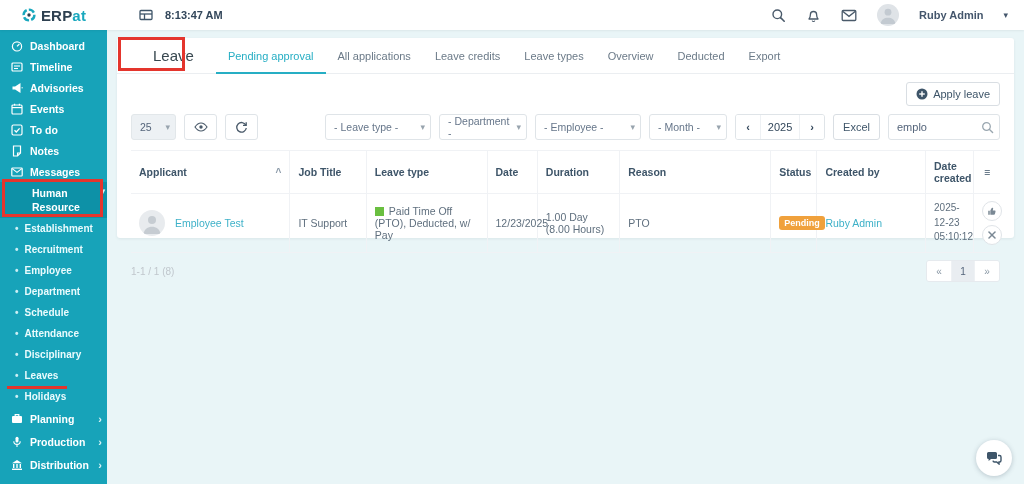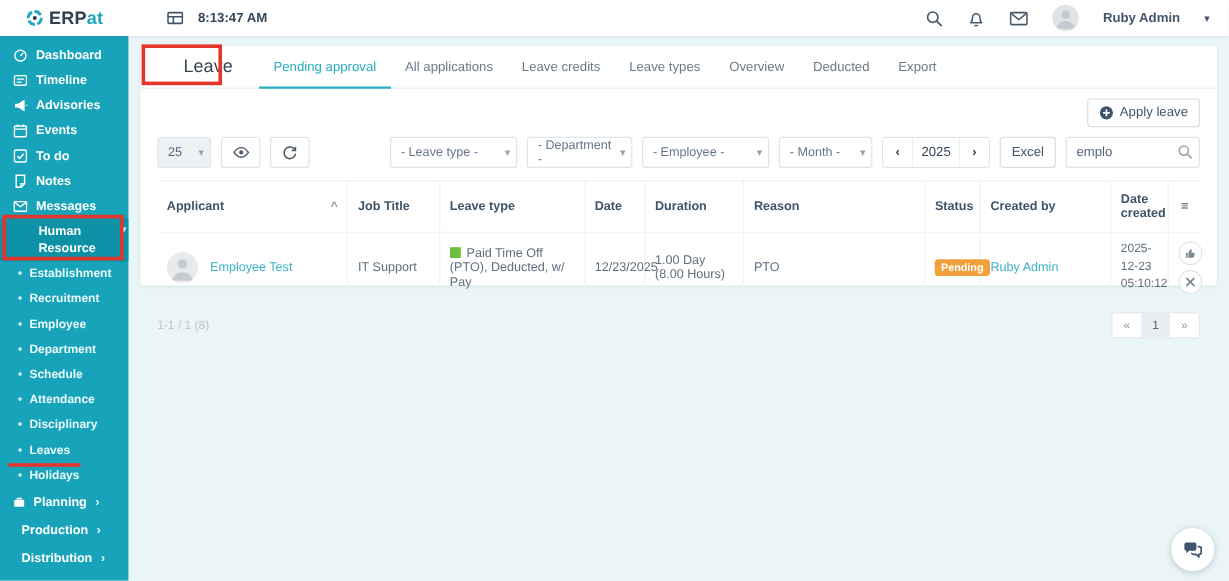--- a/index.html
+++ b/index.html
@@ -20,21 +20,21 @@
 
   
   .sidebar { position:absolute; top:30px; left:0; width:107px; height:454px; background:#17a3b9; padding-top:5px; z-index:4; }
   .side-item { height:21px; display:flex; align-items:center; gap:7px; padding:0 8px 0 11px; color:#ffffff; font-size:10.5px; font-weight:bold; cursor:pointer; }
   .side-item svg { flex:0 0 auto; }
   .hr-item { background:#0d91a7; min-height:36px; display:flex; align-items:flex-start; gap:21px; padding:4px 22px 2px 11px; color:#fff; font-size:10.5px; font-weight:bold; cursor:pointer; }
   .hr-item .lbl { width:50px; line-height:1.35; }
   .hr-item .caret { margin-left:auto; color:#d9f3f7; }
   .sub-item { height:21px; display:flex; align-items:center; gap:6px; padding:0 8px 0 15px; color:#eafbfd; font-size:10px; font-weight:bold; cursor:pointer; }
   .sub-item .bullet { font-size:10px; color:#cdeff5; }
-  .module-item { height:23px; display:flex; align-items:center; gap:7px; padding:0 24px 0 11px; color:#ffffff; font-size:10.5px; font-weight:bold; cursor:pointer; }
+  .module-item { height:23px; display:flex; align-items:center; gap:7px; padding:0 5px 0 11px; color:#ffffff; font-size:10.5px; font-weight:bold; cursor:pointer; }
   .module-item .chev { margin-left:auto; font-size:11px; color:#d9f3f7; }
 
   
   .card { position:absolute; left:117px; top:38px; width:897px; height:200px; background:#fff; border-radius:3px; box-shadow:0 1px 3px rgba(40,60,80,.08); z-index:3; }
   .tabrow { height:36px; display:flex; align-items:center; border-bottom:1px solid #ebeef1;padding-left:20px; }
   .page-title { font-size:15px; color:#37474f; margin:0 22px 0 16px; }
   .tab { font-size:11px; color:#6b7a88; padding:0 12px; height:36px; display:flex; align-items:center; cursor:pointer; }
   .tab.active { color:#26aec4; box-shadow:inset 0 -2px 0 #26aec4; }
   .card-body { padding:8px 14px 6px 14px; }
   .row-apply { display:flex; justify-content:flex-end; }

